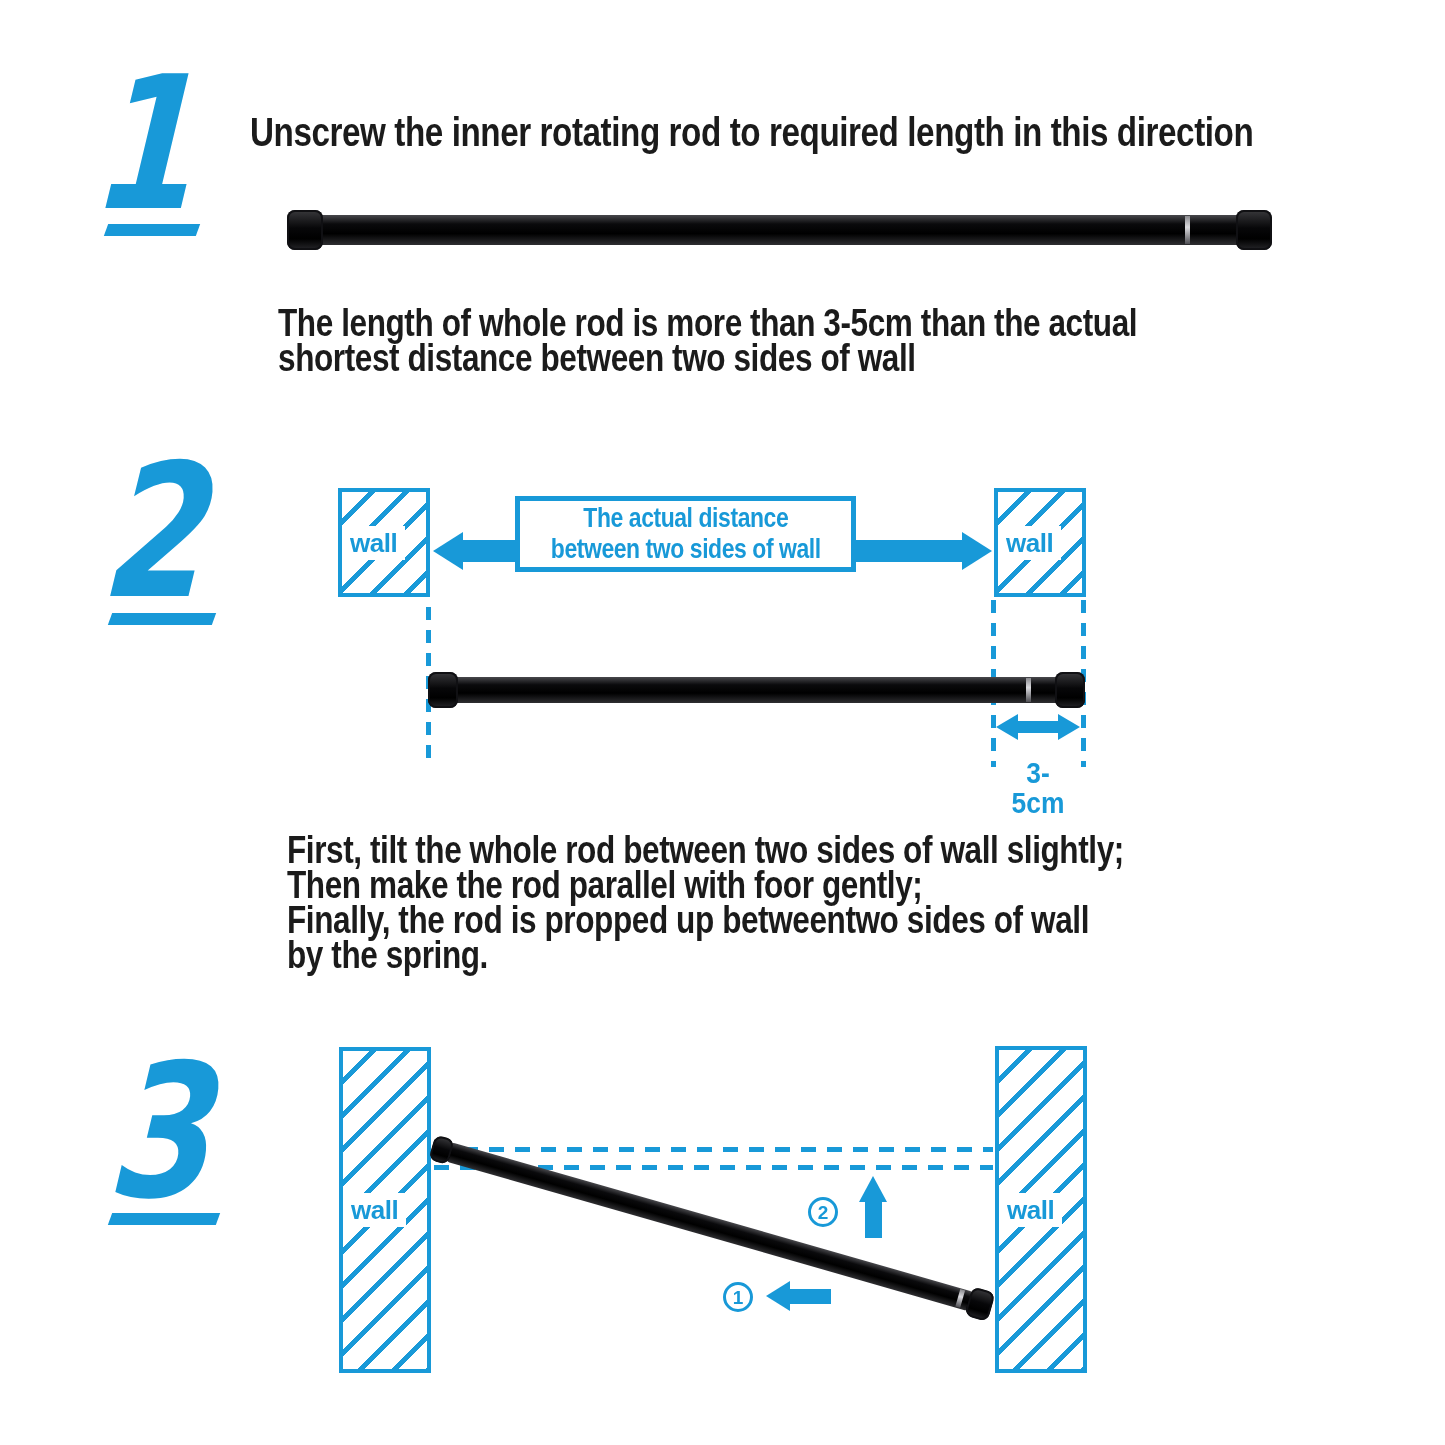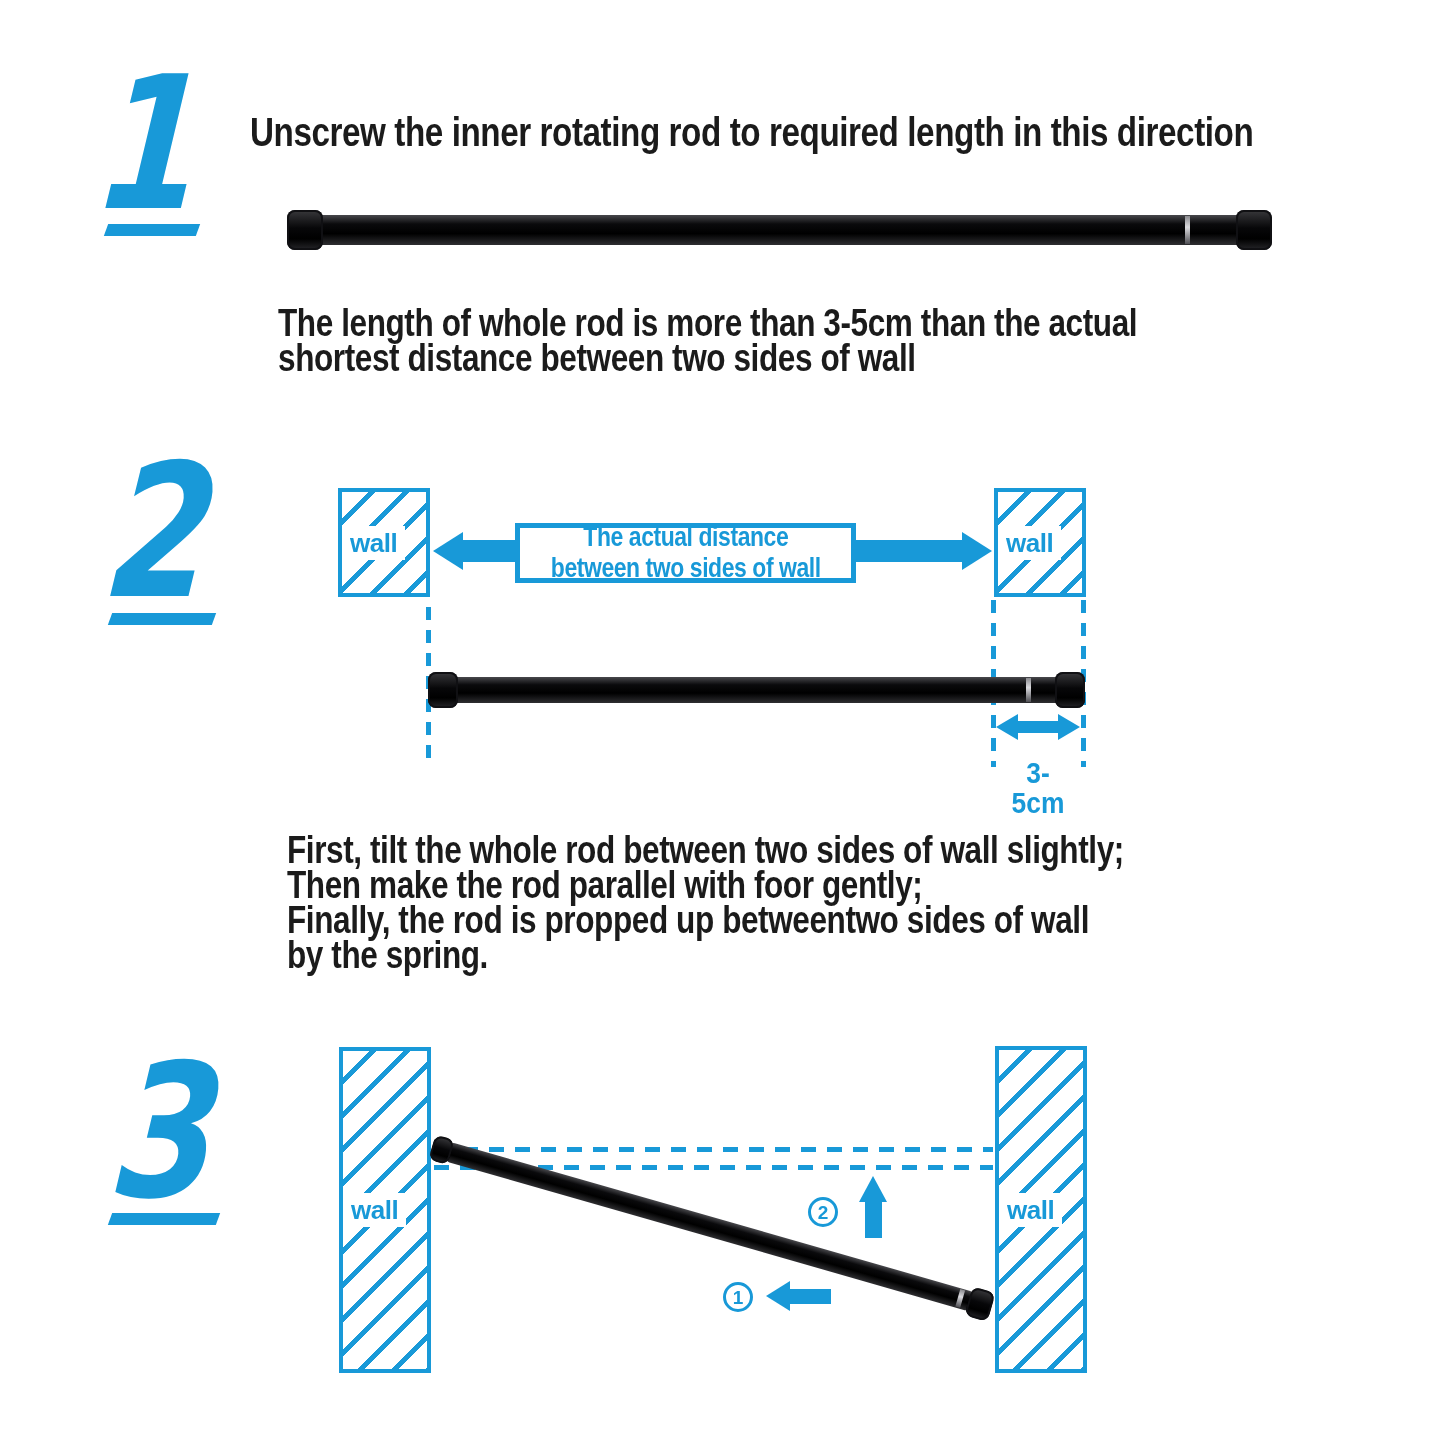--- a/index.html
+++ b/index.html
@@ -128,21 +128,21 @@
   <div class="num" style="left:122px;top:440px;">2</div>
   <div class="num-underline" style="left:110px;top:613px;width:104px;"></div>
 
   <div class="wall-box" style="left:338px;top:488px;width:92px;height:109px;">
     <span class="wall-label">wall</span>
   </div>
   <div class="wall-box" style="left:994px;top:488px;width:92px;height:109px;">
     <span class="wall-label">wall</span>
   </div>
 
-  <div class="distance-box" style="left:515px;top:523px;width:341px;height:60px;">
+  <div class="distance-box" style="left:515px;top:496px;width:341px;height:76px;">
     <div class="distance-box-inner">
       <div class="distance-line">The actual distance</div>
       <div class="distance-line">between two sides of wall</div>
     </div>
   </div>
 
   <div class="arr-head head-left" style="left:433px;top:532px;"></div>
   <div class="arr-shaft" style="left:462px;top:540px;width:54px;height:22px;"></div>
 
   <div class="arr-shaft" style="left:855px;top:540px;width:108px;height:22px;"></div>

